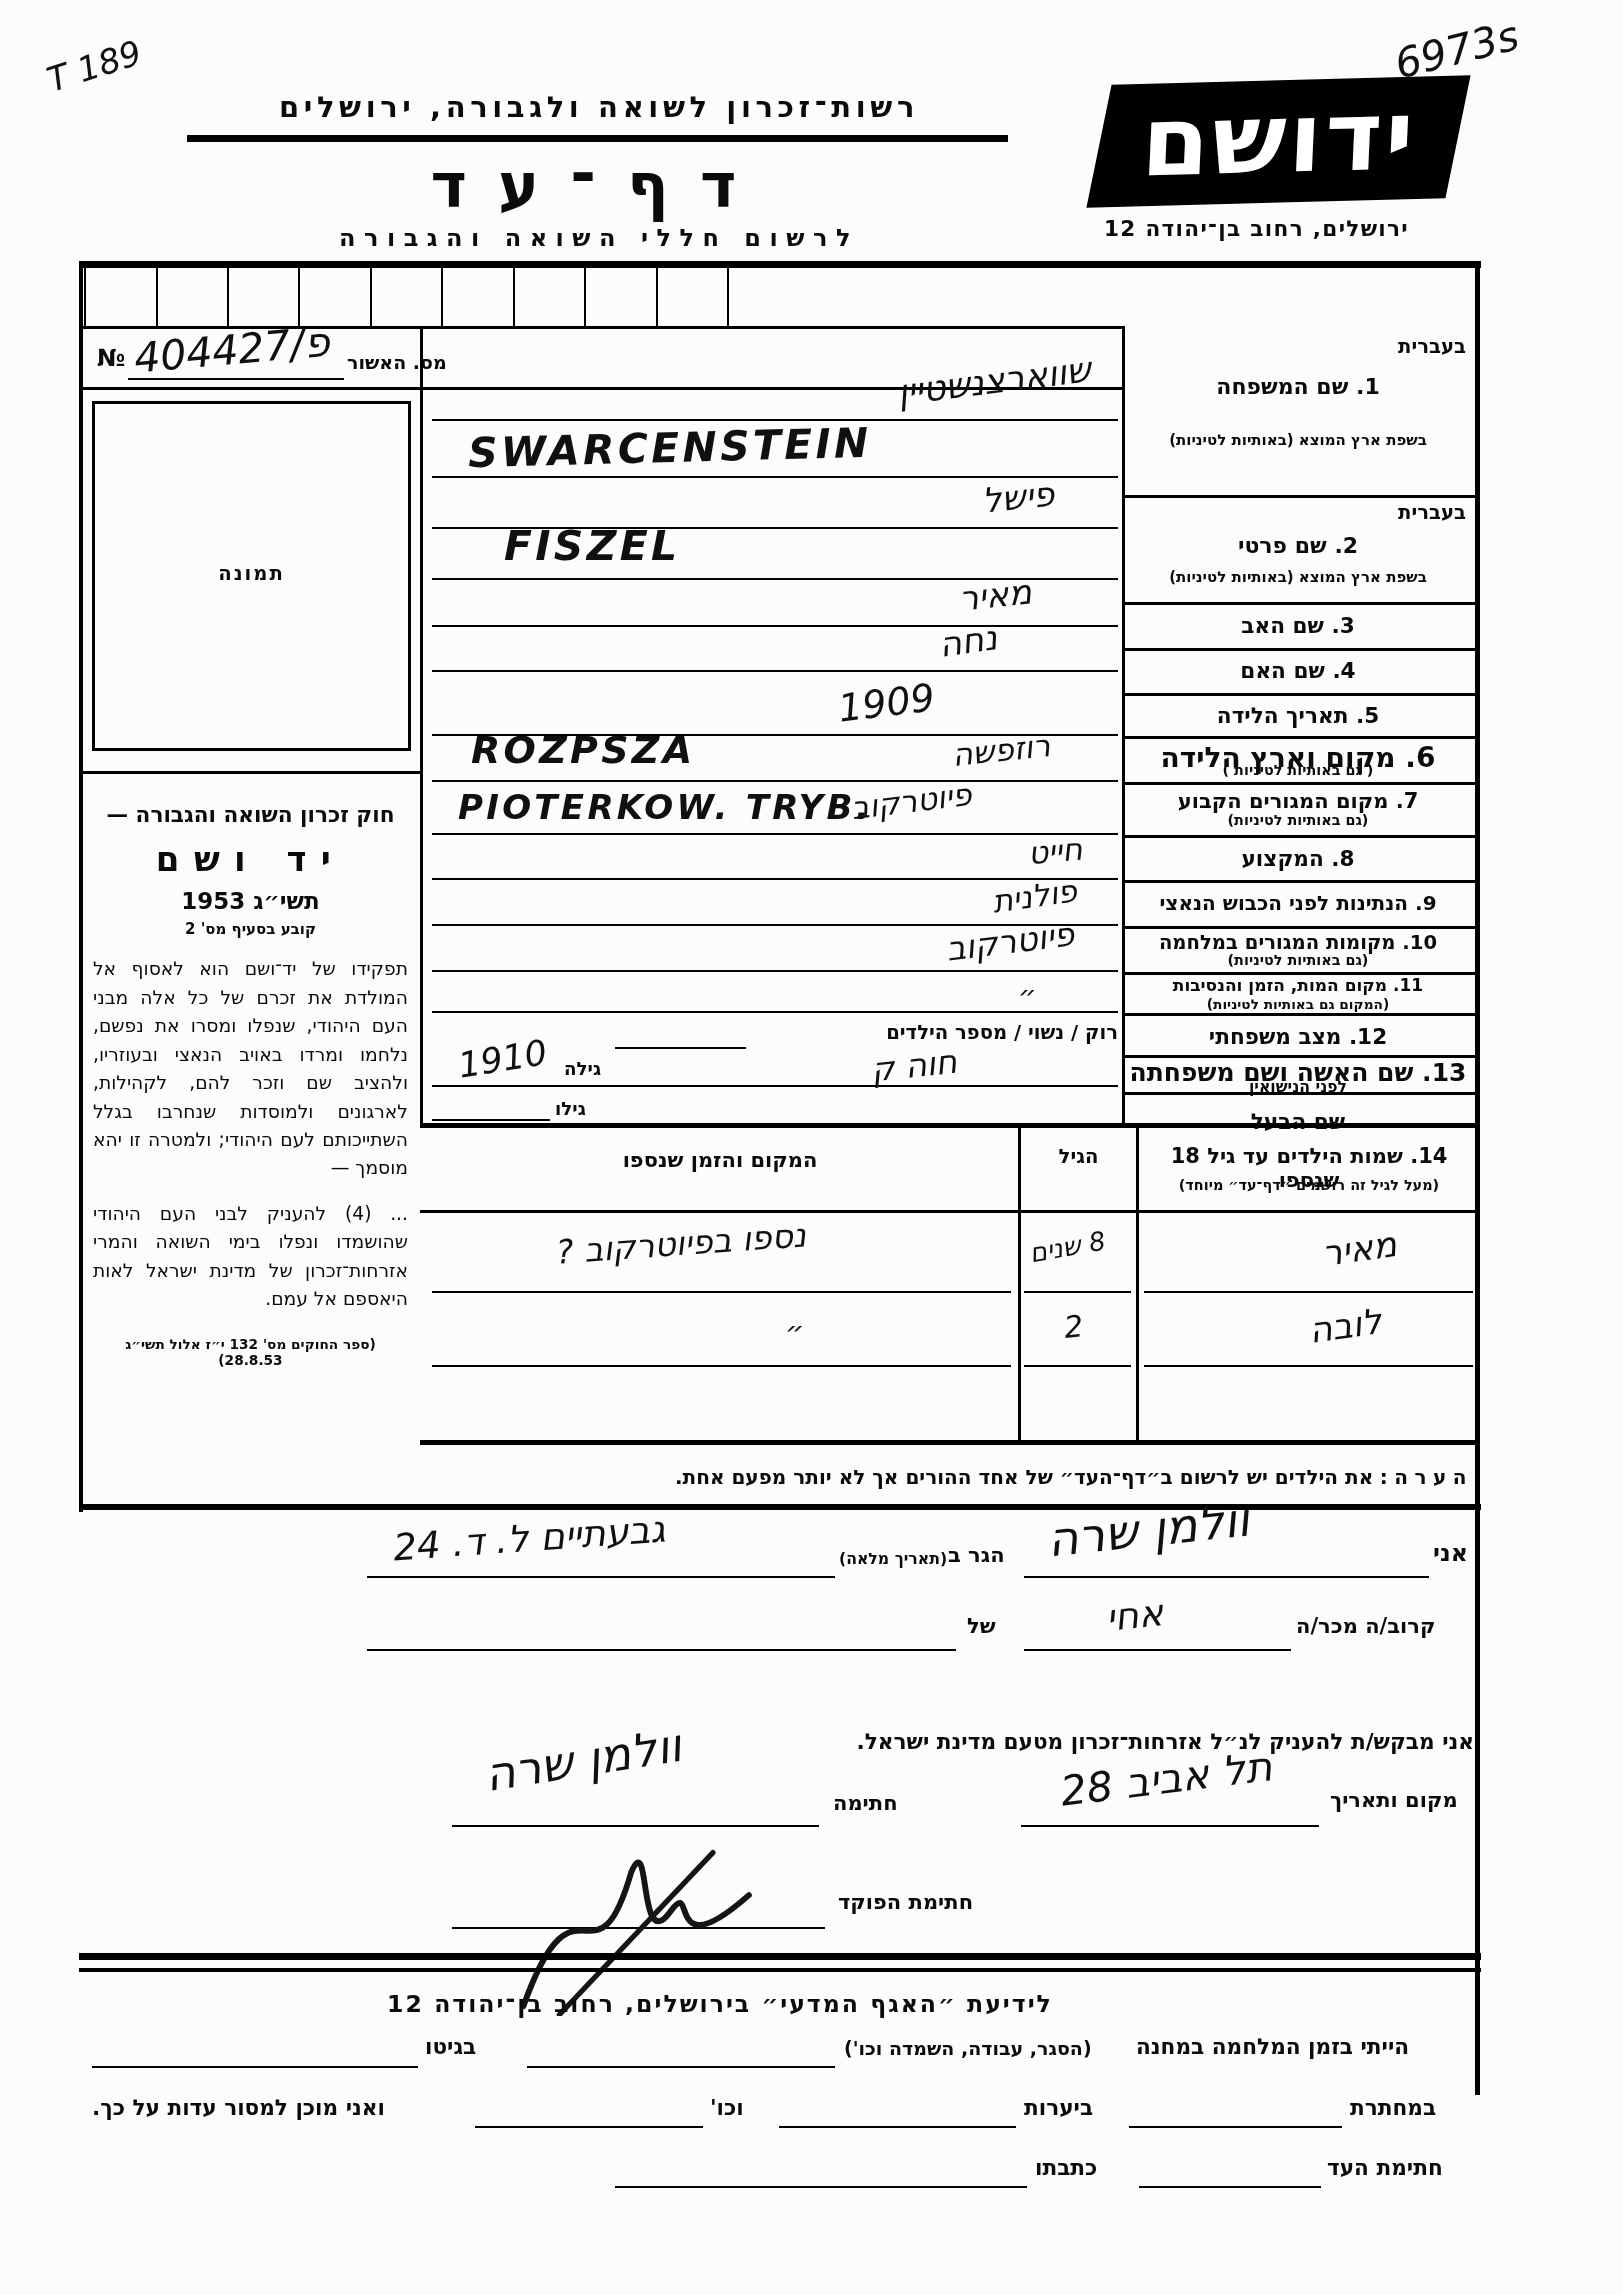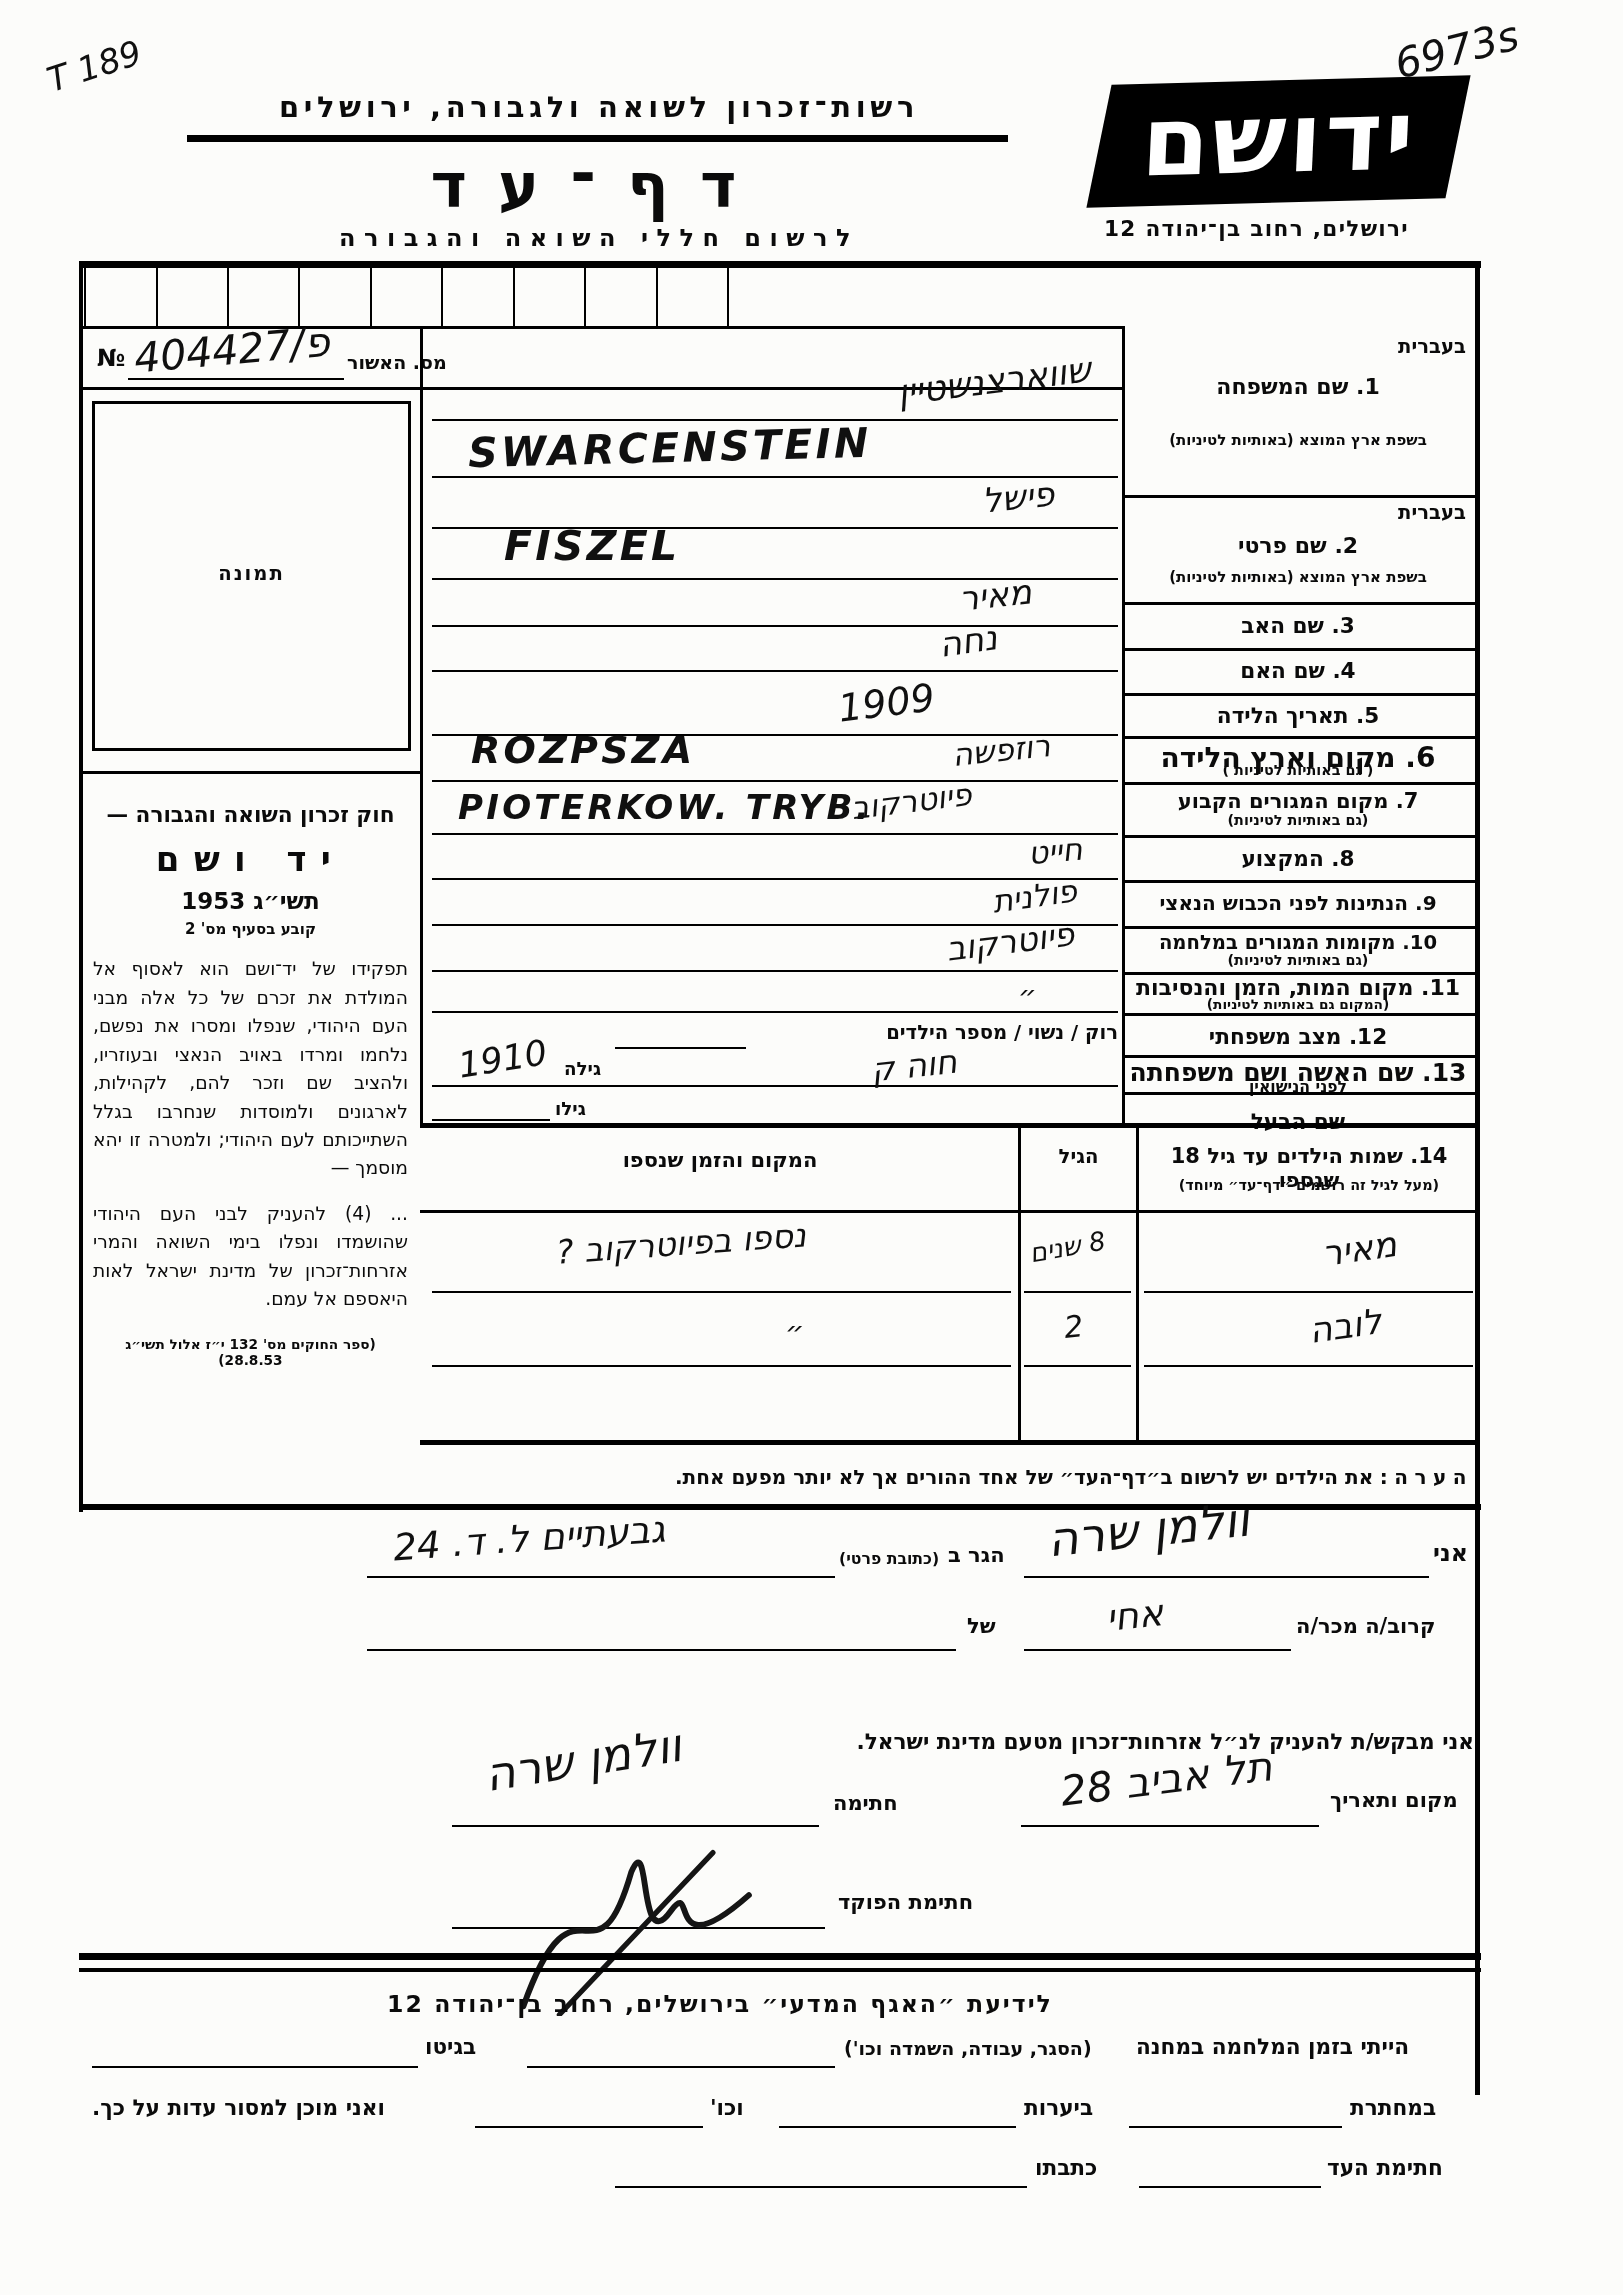--- a/index.html
+++ b/index.html
@@ -147,21 +147,21 @@
   <div class="abs b lbl" style="left:1128px;top:846px;width:340px;font-size:21.6px;">8. המקצוע</div>
   <div class="ln4" style="left:1125px;top:880px;width:350px;"></div>
 
   <div class="abs b lbl" style="left:1128px;top:891px;width:340px;font-size:20px;">9. הנתינות לפני הכבוש הנאצי</div>
   <div class="ln4" style="left:1125px;top:926px;width:350px;"></div>
 
   <div class="abs b lbl" style="left:1128px;top:931px;width:340px;font-size:19.6px;">10. מקומות המגורים במלחמה</div>
   <div class="lbl" style="left:1128px;top:952px;width:340px;font-size:14.4px;font-weight:bold;">(גם באותיות לטיניות)</div>
   <div class="ln4" style="left:1125px;top:972px;width:350px;"></div>
 
-  <div class="abs b lbl" style="left:1128px;top:975px;width:340px;font-size:22px;">11. מקום המות, הזמן והנסיבות</div>
+  <div class="abs b lbl" style="left:1128px;top:975px;width:340px;font-size:17px;">11. מקום המות, הזמן והנסיבות</div>
   <div class="lbl" style="left:1128px;top:996px;width:340px;font-size:13.7px;font-weight:bold;">(המקום גם באותיות לטיניות)</div>
   <div class="ln4" style="left:1125px;top:1013px;width:350px;"></div>
 
   <div class="abs b lbl" style="left:1128px;top:1024px;width:340px;font-size:21.6px;">12. מצב משפחתי</div>
   <div class="ln4" style="left:1125px;top:1055px;width:350px;"></div>
 
   <div class="abs b lbl" style="left:1128px;top:1058px;width:340px;font-size:25px;">13. שם האשה ושם משפחתה</div>
   <div class="lbl" style="left:1128px;top:1077px;width:340px;font-size:15.7px;font-weight:bold;">לפני הנישואין</div>
   <div class="ln4" style="left:1125px;top:1092px;width:350px;"></div>
 
@@ -196,21 +196,21 @@
     <span class="b" style="letter-spacing:6.5px;">הערה:</span>
     <span style="font-weight:bold;">את הילדים יש לרשום ב״דף־העד״ של אחד ההורים אך לא יותר מפעם אחת.</span>
   </div>
 
   <div class="bar" style="left:79px;top:1504px;width:1402px;height:5.9px;"></div>
 
   <div class="abs b" style="left:1433px;top:1539px;font-size:23.6px;">אני</div>
   <div class="ln" style="left:1024px;top:1576px;width:405px;"></div>
   <div class="hand" style="left:1047px;top:1502px;font-size:47px;transform:rotate(-6deg);">וולמן שרה</div>
   <div class="abs b" style="left:948px;top:1543px;font-size:21px;">הגר ב</div>
-  <div class="abs" style="left:839px;top:1549px;font-size:15.7px;font-weight:bold;">(כתובת פרטי)</div>
+  <div class="abs" style="left:839px;top:1549px;font-size:15.7px;font-weight:bold;">(תאריך מלאה)</div>
   <div class="ln" style="left:367px;top:1576px;width:468px;"></div>
   <div class="hand" style="left:393px;top:1517px;font-size:37px;transform:rotate(-4deg);">גבעתיים ל. ד. 24</div>
 
   <div class="abs b" style="left:1296px;top:1614px;font-size:21px;">קרוב/ה מכר/ה</div>
   <div class="ln" style="left:1024px;top:1649px;width:267px;"></div>
   <div class="hand" style="left:1106px;top:1594px;font-size:37px;transform:rotate(-6deg);">אחי</div>
   <div class="abs b" style="left:967px;top:1614px;font-size:21px;">של</div>
   <div class="ln" style="left:367px;top:1649px;width:589px;"></div>
 
   <div class="abs b" style="left:766px;top:1729px;width:708px;text-align:right;font-size:21.6px;">אני מבקש/ת להעניק לנ״ל אזרחות־זכרון מטעם מדינת ישראל.</div>

